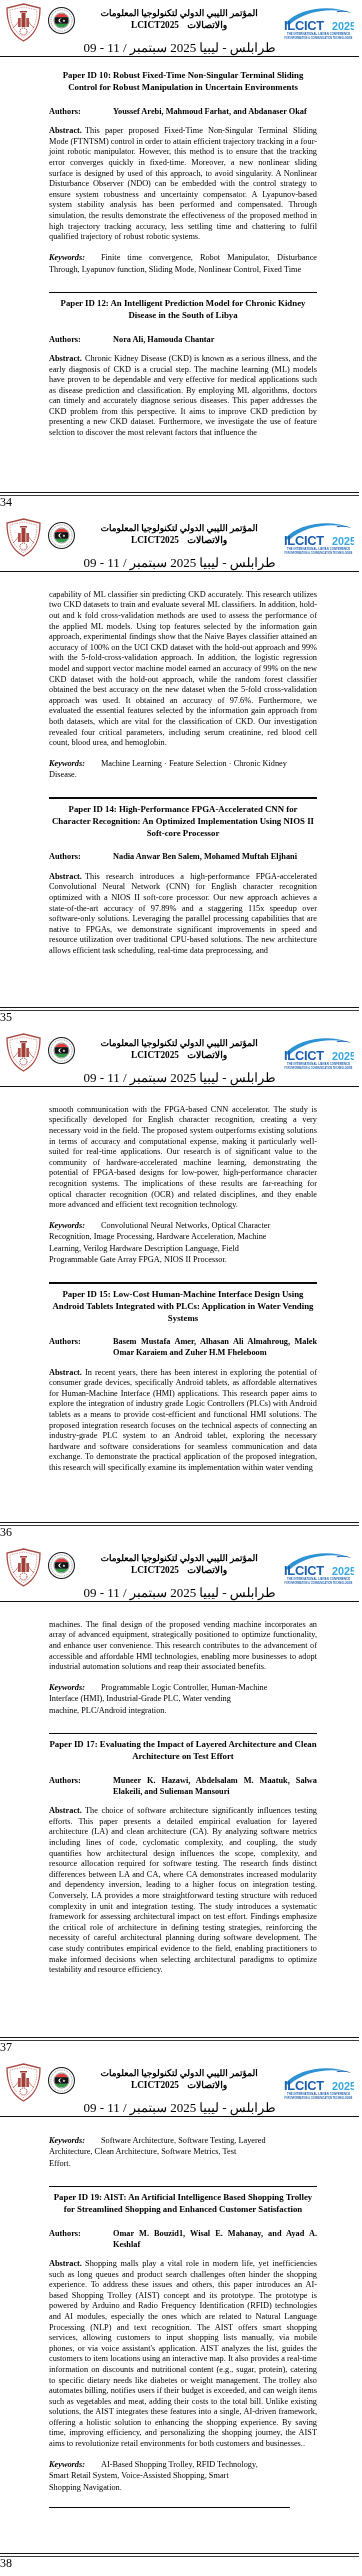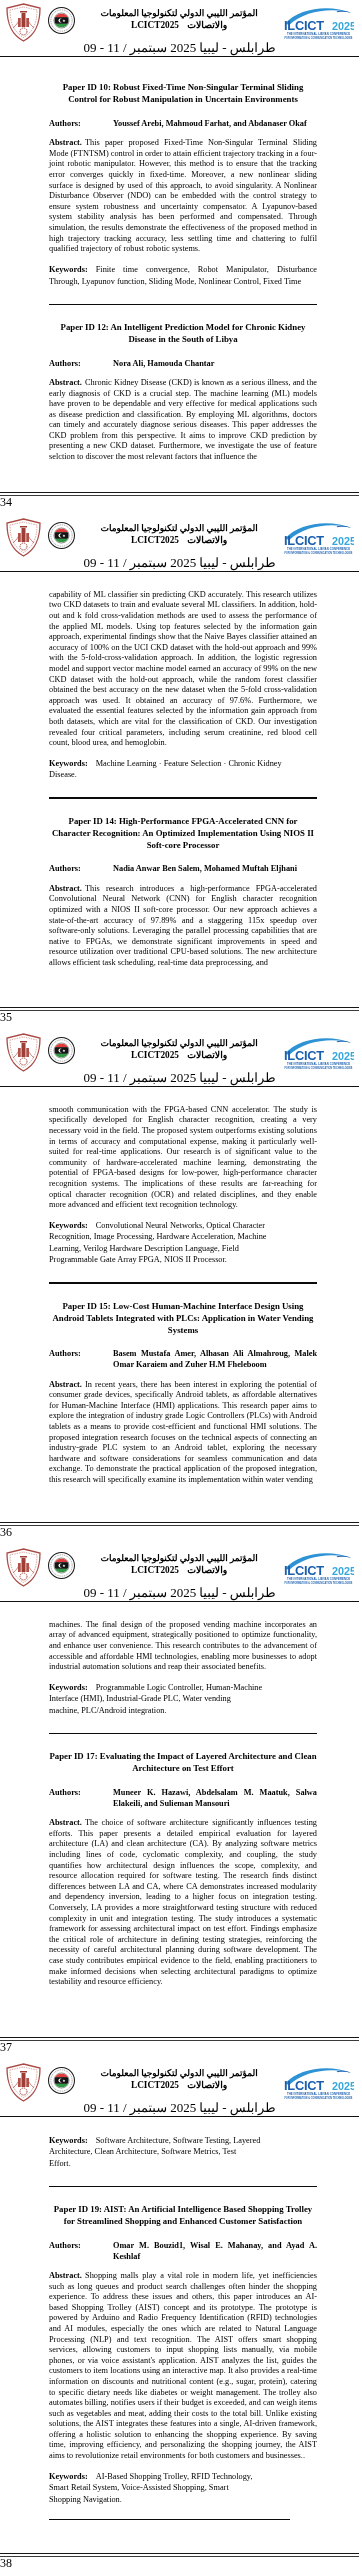--- a/index.html
+++ b/index.html
@@ -18,29 +18,29 @@
   .ar2{font-size:9.3px;font-weight:bold;line-height:13.5px;display:flex;justify-content:center;gap:8.3px;}
   .logo-ilcict{width:71px;height:34px;flex:none;margin-top:3.1px;}
   .il-word{font-family:"Liberation Sans",sans-serif;font-size:25px;font-weight:bold;letter-spacing:-0.5px;}
   .il-year{font-family:"Liberation Sans",sans-serif;font-size:21px;font-weight:bold;}
   .il-tag{font-family:"Liberation Sans",sans-serif;font-size:5.4px;font-weight:bold;letter-spacing:0.2px;}
   .hdr-date{display:flex;justify-content:center;gap:3.1px;font-size:13px;margin-top:1px;line-height:10.4px;}
   .hdr-rule{height:1.6px;background:#101010;margin:2.6px -5.2px 0 -5.2px;}
 
   
   .content{padding:8.3px 42px 0 49px;}
-  .paper-title{margin:16px auto 0;font-size:8.8px;line-height:12px;font-weight:bold;text-align:center;}
+  .paper-title{margin:4px auto 0;font-size:8.8px;line-height:12px;font-weight:bold;text-align:center;}
   .authors{display:flex;margin-top:12.5px;font-weight:bold;font-size:8.3px;line-height:11px;}
   .authors .lbl{width:64px;flex:none;}
   .authors .val{flex:1;text-align:justify;}
   p.abs{margin:9.3px 0 0;font-size:8.3px;line-height:10.6px;text-align:justify;}
   p.abs b.lab{margin-right:3.1px;}
   p.kw{margin:9.3px 0 0;font-size:8.3px;line-height:11.4px;text-align:left;}
   p.kw.just{text-align:justify;}
-  p.kw b.lab{margin-right:8px;}
+  p.kw b.lab{margin-right:16px;font-style:italic;}
   .divider{height:1.6px;background:#0a0a0a;margin:16.6px 0 2.1px;}
   .divider.short{width:90%;margin:13.5px auto 2.1px 0;}
 
   
   .page-footer{position:absolute;left:0;right:0;bottom:7.3px;background:#fff;}
   .fr1{height:1px;background:#161616;}
   .fr2{height:0.5px;background:#3a3a3a;margin-top:1.6px;}
   .page-num{display:block;text-align:left;font-size:12px;margin-top:2.1px;line-height:10.4px;}
 </style>
 </head>

